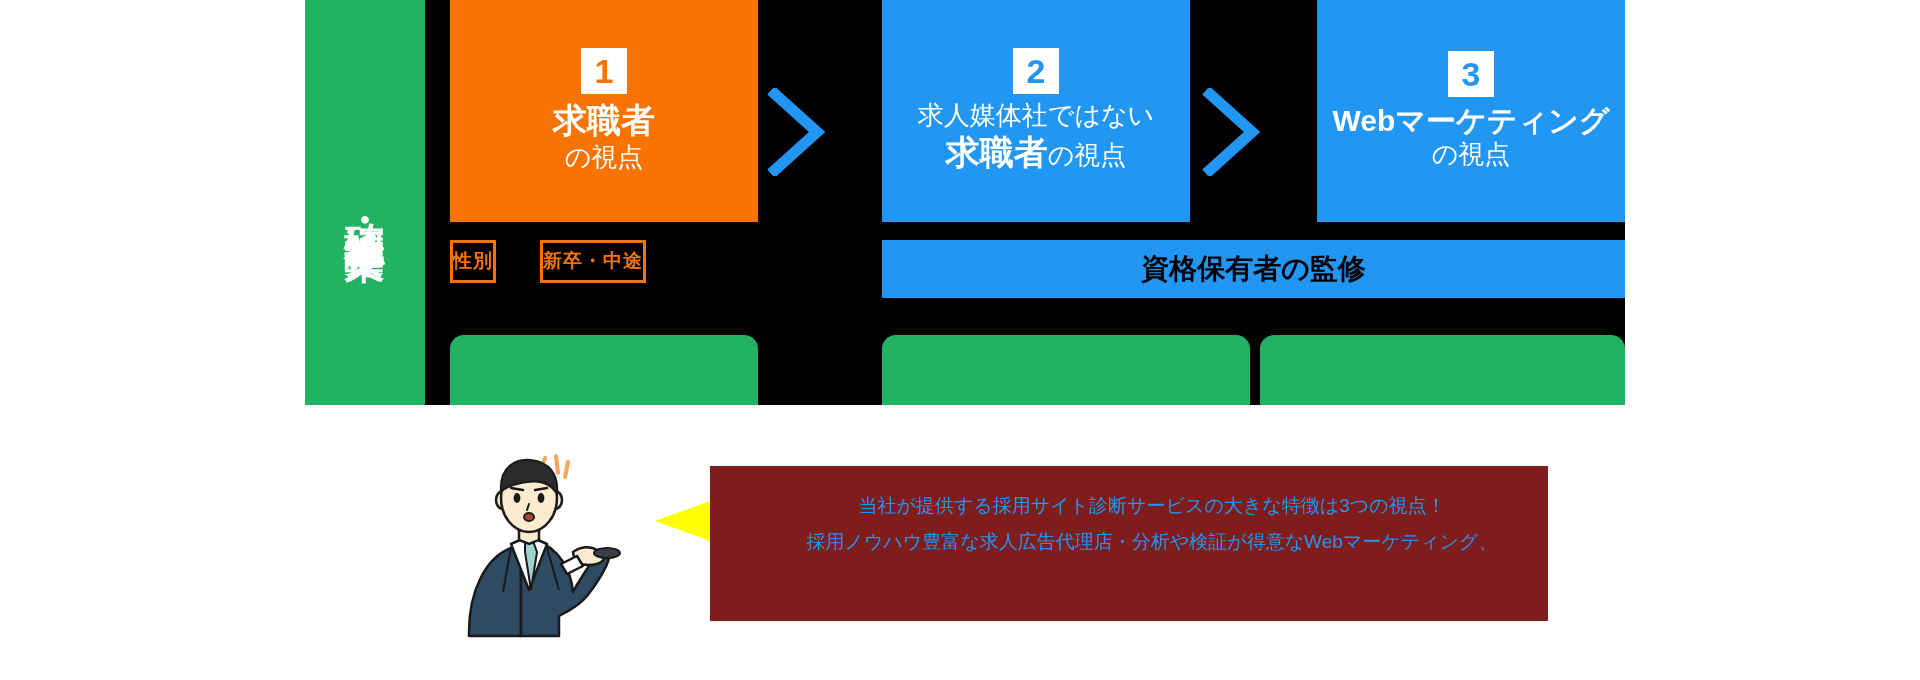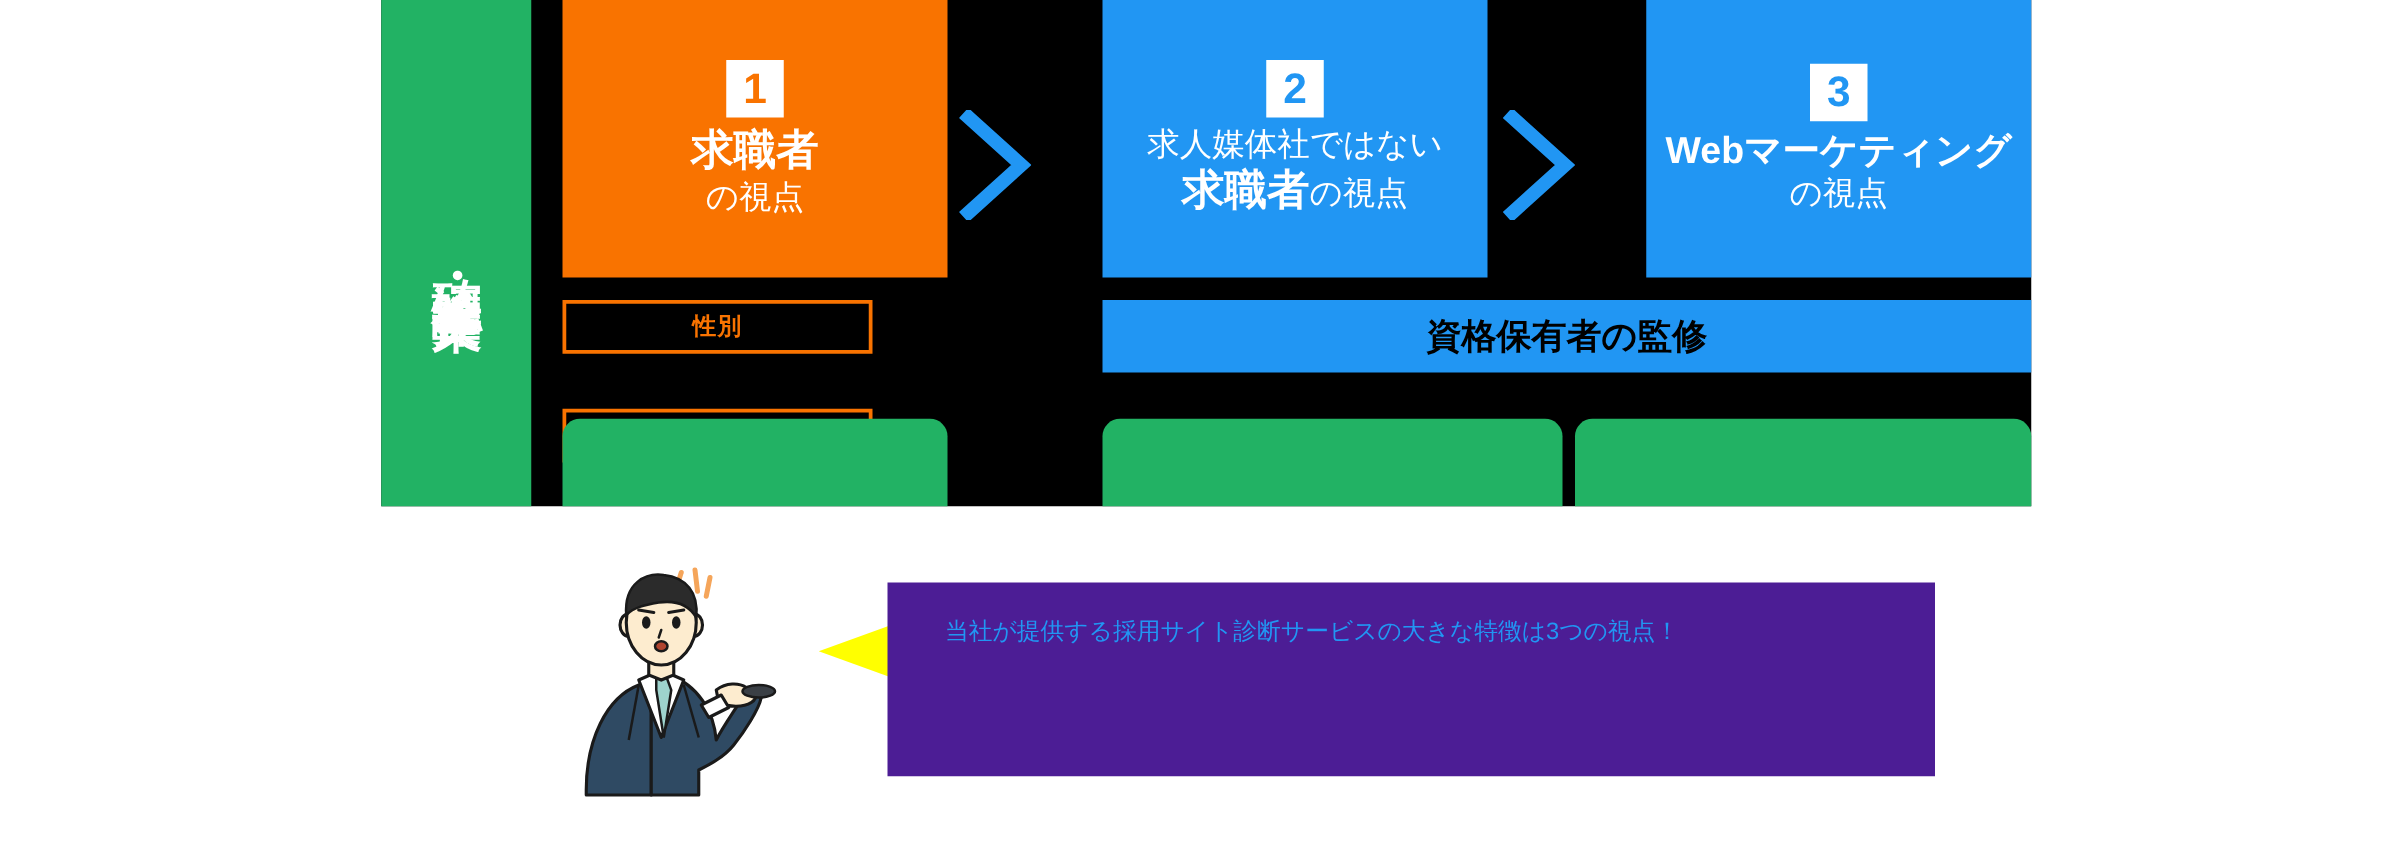--- a/index.html
+++ b/index.html
@@ -81,21 +81,21 @@
   
   .chevron{
     position:absolute;top:88px;width:58px;height:88px;
   }
   #chev1{left:462px;}
   #chev2{left:897px;}
 
   
   #tags{
     position:absolute;left:145px;top:240px;width:248px;
-    display:grid;grid-template-columns:1fr;grid-gap:6px 8px;gap:44px;
+    display:grid;grid-template-columns:1fr 1fr 1fr 1fr;grid-gap:6px 8px;gap:44px;
   }
   .tag{
     border:3px solid #f97300;
     background:#000000;
     color:#f97300;
     font-size:19px;font-weight:bold;
     text-align:center;
     padding:5px 0 6px;
     white-space:nowrap;
     letter-spacing:1px;
@@ -117,23 +117,24 @@
     background:#22b264;
     border-radius:14px 14px 0 0;
   }
   #gb1{left:145px;width:308px;}
   #gb2{left:577px;width:368px;}
   #gb3{left:955px;width:365px;}
 
   
   #callout{
     position:absolute;left:710px;top:466px;width:838px;height:155px;
-    background:#4c1d95;
+    background:#7f1d1d;
     box-sizing:border-box;
     padding:22px 0 0 46px;
+    text-align:center;
   }
   .callout-line{
     color:#2196f3;
     font-size:19px;
     line-height:36px;
     white-space:nowrap;
     font-weight:normal;
   }
   
   #callout-pointer{
@@ -254,13 +255,14 @@
     <path d="M106 124 L122 116 L128 126 L112 134 Z" fill="#ffffff" stroke="#1a1a1a" stroke-width="2.5" stroke-linejoin="round"></path>
 
     <path d="M56 108 L48 152" stroke="#1a1a1a" stroke-width="2" fill="none"></path>
     <path d="M92 108 L104 150" stroke="#1a1a1a" stroke-width="2" fill="none"></path>
   </svg>
 </div>
 
 <div id="callout-pointer"></div>
 <div id="callout">
   <div class="callout-line">当社が提供する採用サイト診断サービスの大きな特徴は3つの視点！</div>
+  <div class="callout-line">採用ノウハウ豊富な求人広告代理店・分析や検証が得意なWebマーケティング、</div>
 </div>
 
 </body></html>

